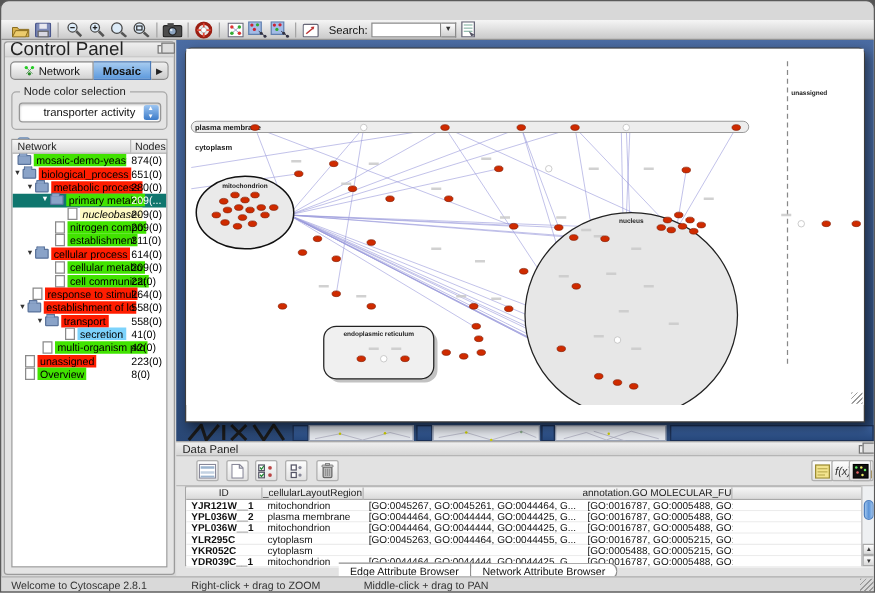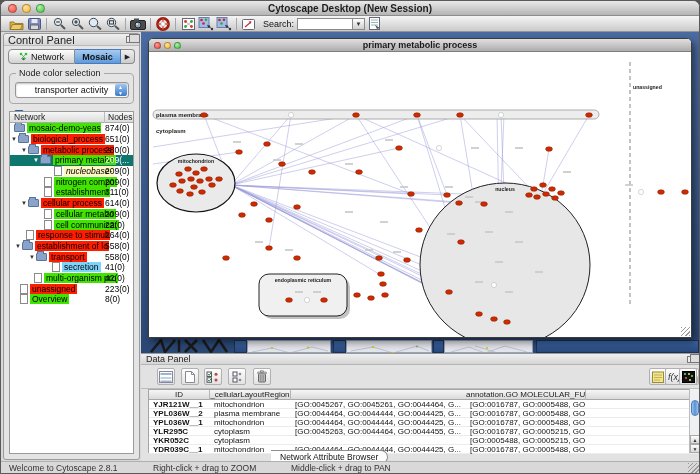--- a/index.html
+++ b/index.html
@@ -17,21 +17,21 @@
 
 .toolbar{position:absolute;top:15px;left:0;right:0;height:16px;background:linear-gradient(#f5f5f5,#cacaca);border-bottom:1px solid #949494;display:flex;align-items:center;padding-left:6px}
 .tbtn{width:18px;height:15px;border:none;background:transparent;display:flex;align-items:center;justify-content:center;padding:0;cursor:pointer}
 .sep{width:1px;height:12px;background:#a5a5a5;margin:0 3px;flex:0 0 auto}
 .search-label{font-size:9px;color:#111;margin:0 3px 0 5px}
 .search-box{display:flex;align-items:center}
 .search-input{width:56px;height:12px;border:1px solid #8a8a8a;font-size:9px;background:#fff;padding:0 2px;font-family:"Liberation Sans",sans-serif}
 .search-dd{width:12px;height:12px;border:1px solid #8a8a8a;border-left:none;background:linear-gradient(#fefefe,#cfcfcf);font-size:6px;line-height:10px;text-align:center;color:#333;padding:0}
 
 .control-panel{position:absolute;left:2px;top:32px;width:137px;height:427px;background:#e4e4e4;border:1px solid #9b9b9b;border-radius:3px}
-.cp-header{height:12px;display:flex;align-items:center;justify-content:space-between;padding:0 4px;font-size:11px;color:#222;background:linear-gradient(#efefef,#d7d7d7);border-bottom:1px solid #bbb;border-radius:3px 3px 0 0}
+.cp-header{height:12px;display:flex;align-items:center;justify-content:space-between;padding:0 4px;font-size:15px;color:#222;background:linear-gradient(#efefef,#d7d7d7);border-bottom:1px solid #bbb;border-radius:3px 3px 0 0}
 .float-icon{width:9px;height:7px;border:1px solid #777;position:relative;background:#eee}
 .float-icon::after{content:'';position:absolute;left:2px;top:-3px;width:9px;height:7px;border:1px solid #777;background:#ddd}
 .cp-tabs{display:flex;margin:3px 4px 0 4px;height:15px}
 .cp-tab{border:1px solid #8b8b8b;background:linear-gradient(#fdfdfd,#d2d2d2);font-size:9px;color:#111;display:flex;align-items:center;justify-content:center;gap:3px}
 .cp-tab.first{border-radius:4px 0 0 4px;flex:1 1 auto}
 .cp-tab.selected{background:linear-gradient(#a6cbf0,#5e9add);border-color:#4a7ab8;font-weight:bold;width:46px;flex:0 0 auto;border-left:none}
 .cp-tab-arrow{width:14px;flex:0 0 auto;border:1px solid #8b8b8b;border-left:none;border-radius:0 4px 4px 0;background:linear-gradient(#efefef,#cccccc);font-size:7px;display:flex;align-items:center;justify-content:center;color:#222}
 .groupbox{margin:4px 5px 0 5px;border:1px solid #a8a8a8;border-radius:4px;padding:4px 4px 5px 4px}
 .groupbox legend{font-size:9px;color:#222;padding:0 3px;margin-left:2px}
 .combo{position:relative;margin:0 auto;width:114px;height:16px;background:#fff;border:1px solid #969696;border-radius:3px;display:flex;align-items:center;justify-content:center;font-size:9px;color:#111;box-shadow:inset 0 1px 2px rgba(0,0,0,.25)}
@@ -92,28 +92,20 @@
 
 .statusbar{position:absolute;left:0;right:0;bottom:0;height:12px;background:#d9d9d9;border-top:1px solid #b0b0b0;font-size:8.5px;color:#333}
 .statusbar span{position:absolute;top:1px}
 .sb-grip{position:absolute;right:0;bottom:0;width:11px;height:11px;background:repeating-linear-gradient(135deg,#9a9a9a 0 1px,transparent 1px 3px)}
 </style>
 </head>
 <body>
 
 <div class="app">
 
-  <div class="titlebar">
-    <div class="lights">
-      <span class="light l-red"></span>
-      <span class="light l-yel"></span>
-      <span class="light l-grn"></span>
-    </div>
-    <div class="wtitle">Cytoscape Desktop (New Session)</div>
-  </div>
 
   <div class="toolbar">
     <button class="tbtn">
         <svg width="15" height="12">
           <path d="M1 4h4l1 1.5h8v6H1z" fill="#d9b24c" stroke="#8a6d20" stroke-width=".8"></path>
           <path d="M1 11.5l2.5-5h10l-2 5z" fill="#eccb6d" stroke="#8a6d20" stroke-width=".8"></path>
         </svg>
       </button>
     <button class="tbtn">
         <svg width="13" height="12">
@@ -400,28 +392,20 @@
           <circle cx="70" cy="2.5" r="1" fill="#8a8"></circle>
         </svg></div>
     <div class="frag frag-blue" style="left:292px;width:11px"></div>
     <div class="frag frag-light" style="left:303px;width:89px"><svg width="89" height="11">
           <path d="M6 8l18-5 16 6 20-7 22 6M30 2l26 8" stroke="#aab" stroke-width=".6" fill="none"></path>
           <circle cx="42" cy="4" r="1" fill="#cc0"></circle>
         </svg></div>
     <div class="frag frag-blue" style="left:395px;width:163px"></div>
 
     <div class="net-window">
-      <div class="nw-titlebar">
-        <div class="nw-lights">
-          <span class="light l-red"></span>
-          <span class="light l-yel"></span>
-          <span class="light l-grn"></span>
-        </div>
-        <span>primary metabolic process</span>
-      </div>
       <div class="nw-content">
         <svg id="graph" viewBox="0 0 542 285" width="542" height="285">
           <g id="g-edges">
               <line x1="82" y1="133" x2="55" y2="63" class="edge"></line>
               <line x1="82" y1="133" x2="207" y2="63" class="edge"></line>
               <line x1="82" y1="133" x2="268" y2="63" class="edge"></line>
               <line x1="82" y1="133" x2="311" y2="63" class="edge"></line>
               <line x1="82" y1="133" x2="142" y2="63" class="edge"></line>
               <line x1="82" y1="133" x2="250" y2="96" class="edge"></line>
               <line x1="82" y1="133" x2="262" y2="142" class="edge"></line>
@@ -701,20 +685,21 @@
             <div class="dp-cell c3">[GO:0016787, GO:0005488, GO:0005215, G...</div>
           </div>
         </div>
     </div>
     <div class="vscroll">
       <div class="vthumb"></div>
       <button class="varrow" style="bottom:9px">▲</button>
       <button class="varrow" style="bottom:0">▼</button>
     </div>
     <div class="attr-tabs">
+      <div class="attr-tab">Edge Attribute Browser</div>
       <div class="attr-tab last">Network Attribute Browser</div>
     </div>
   </div>
 
   <div class="statusbar">
     <span style="left:8px">Welcome to Cytoscape 2.8.1</span>
     <span style="left:152px">Right-click + drag to ZOOM</span>
     <span style="left:290px">Middle-click + drag to PAN</span>
     <span class="sb-grip"></span>
   </div>

